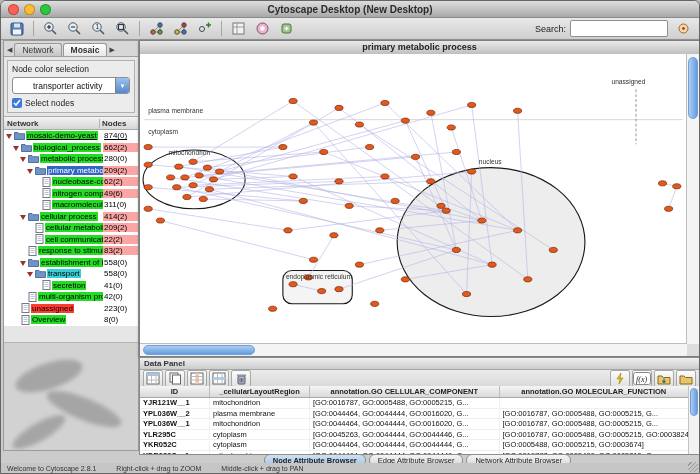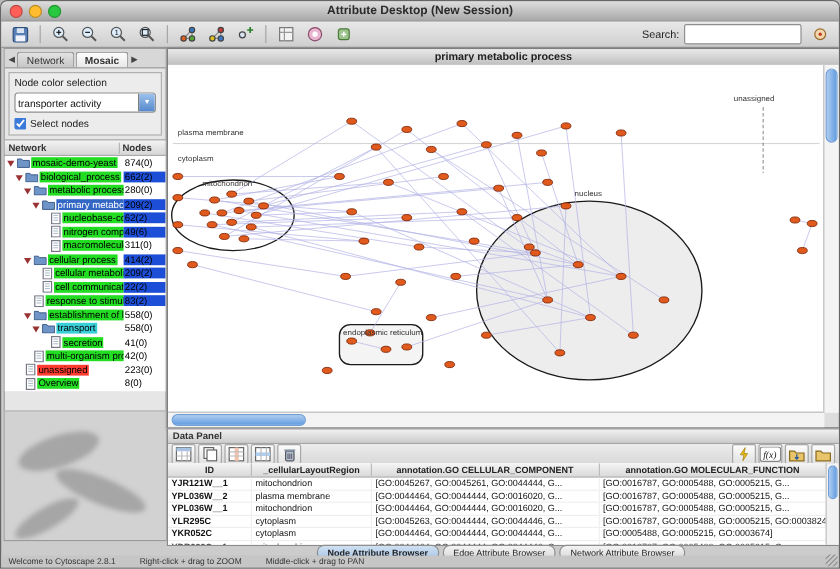--- a/index.html
+++ b/index.html
@@ -39,21 +39,21 @@
   .cp-tabs{height:15px;display:flex;align-items:flex-end;background:#d7d7d7;
     border-bottom:1px solid #9f9f9f;padding:0 2px;gap:1px;}
   .cp-tab{font-size:8.5px;padding:1px 7px 1px;border:1px solid #979797;border-bottom:none;
     border-radius:3px 3px 0 0;background:linear-gradient(#e3e3e3,#c6c6c6);color:#333;}
   .cp-tab.active{background:linear-gradient(#fdfdfd,#e8e8e8);font-weight:bold;}
   .tab-arrow{font-size:7px;color:#444;padding:0 1px 2px;}
   .color-box{margin:3px;border:1px solid #b0b0b0;background:#ececec;padding:3px 4px 4px;}
   .color-label{font-size:8.5px;color:#222;margin-bottom:3px;}
   .combo{display:flex;height:15px;border:1px solid #8f8f8f;border-radius:3px;background:#fff;
     align-items:center;overflow:hidden;}
-  .combo-text{flex:1;font-size:8.5px;padding-left:2px;color:#111;white-space:nowrap;overflow:hidden;}
+  .combo-text{flex:1;font-size:8.5px;padding-left:20px;color:#111;white-space:nowrap;overflow:hidden;}
   .combo-btn{width:13px;height:100%;background:linear-gradient(#9cc2ee,#5588cc);
     display:flex;align-items:center;justify-content:center;color:#fff;font-size:6px;
     border-left:1px solid #7f7f7f;}
   .check-row{display:flex;align-items:center;gap:3px;margin-top:4px;}
   .check-row input{width:10px;height:10px;margin:0;accent-color:#3b7ad9;}
   .check-label{font-size:8.5px;color:#222;}
   .tree-head{display:flex;height:12px;background:linear-gradient(#f3f3f3,#d6d6d6);
     border-top:1px solid #aaa;border-bottom:1px solid #aaa;font-size:8px;font-weight:bold;
     color:#333;align-items:center;}
   .tree-head .c1{flex:1;padding-left:3px;border-right:1px solid #b5b5b5;}
@@ -63,21 +63,21 @@
   .exp{width:7px;height:7px;flex:none;display:inline-block;position:relative;}
   .exp.down::before{content:"";position:absolute;left:0;top:2px;
     border-left:3.5px solid transparent;border-right:3.5px solid transparent;border-top:5px solid #993333;}
   .ic{flex:none;margin:0 1px;display:inline-flex;}
   .tlabel{font-size:8px;padding:0 1px;overflow:hidden;max-width:76px;}
   .tcount{font-size:8px;margin-left:auto;width:34px;flex:none;padding-left:1px;}
   .lab-green{background:#22dd22;color:#000;}
   .lab-red{background:#ff3b30;color:#000;}
   .lab-sel{background:#3166c4;color:#fff;}
   .lab-cyan{background:#38cfd8;color:#000;}
-  .cnt-red{background:#1d4ed8;}
+  .cnt-red{background:#fca5a5;}
   .overview-thumb{position:absolute;left:0;right:0;bottom:0;top:301px;background:#d2d2d2;
     overflow:hidden;border-top:1px solid #b5b5b5;}
   .blob{position:absolute;background:#9b9b9b;border-radius:50%;filter:blur(2px);opacity:.8;}
   
   .netwin{position:absolute;left:138px;top:39px;width:559px;height:315px;
     border:1px solid #7e7e7e;background:#ddd;box-shadow:0 1px 3px rgba(0,0,0,.3);}
   .net-title{height:13px;background:linear-gradient(#e9e9e9,#bfbfbf);
     border-bottom:1px solid #9a9a9a;text-align:center;font-size:9px;font-weight:bold;color:#222;
     line-height:13px;}
   .net-body{position:absolute;left:0;right:12px;top:13px;bottom:12px;background:#fff;overflow:hidden;}
@@ -129,21 +129,21 @@
 </style>
 </head>
 <body>
 
 <div class="win">
 
   <div class="titlebar">
     <span class="tl red"></span>
     <span class="tl yellow"></span>
     <span class="tl green"></span>
-    <span class="title-text">Attribute Desktop (New Session)</span>
+    <span class="title-text">Cytoscape Desktop (New Desktop)</span>
   </div>
 
   <div class="toolbar">
     <span id="tb-icons" style="display:flex;gap:1px;align-items:center;">
         <span class="tbtn">
           <svg width="14" height="14" viewBox="0 0 14 14">
             <rect x="1" y="1" width="12" height="12" rx="1.5" fill="#5a7fb5" stroke="#2e4e7e"></rect>
             <rect x="4" y="1.5" width="6" height="4" fill="#d9e4f2"></rect>
             <rect x="3" y="7.5" width="8" height="5" fill="#f0f4fa"></rect>
           </svg>
@@ -248,21 +248,21 @@
       <div class="check-row">
         <input type="checkbox" id="sel-nodes-cb" checked="" style="">
         <span class="check-label">Select nodes</span>
       </div>
     </div>
     <div class="tree-head">
       <div class="c1">Network</div>
       <div class="c2">Nodes</div>
     </div>
     <div class="tree" id="tree">
-        <div class="trow" style="padding-left: 2px;">
+        <div class="trow" style="padding-left: 2px; text-decoration: underline;">
           <span class="exp down"></span>
           <span class="ic">
             <svg width="11" height="9" viewBox="0 0 11 9">
               <path d="M0.5 1.5h3.5l1 1.2h5.5v5.8H0.5z" fill="#6f95c8" stroke="#3a5a86" stroke-width=".8"></path>
             </svg>
           </span>
           <span class="tlabel lab-green">mosaic-demo-yeast</span>
           <span class="tcount">874(0)</span>
         </div>
         <div class="trow" style="padding-left: 9px;">
@@ -657,21 +657,20 @@
       <div class="dt-headrow" id="dt-head">
           <div>ID</div>
           <div>_cellularLayoutRegion</div>
           <div>annotation.GO CELLULAR_COMPONENT</div>
           <div>annotation.GO MOLECULAR_FUNCTION</div>
         </div>
       <div id="dt-body">
           <div class="dt-row">
             <div>YJR121W__1</div>
             <div>mitochondrion</div>
-            <div>[GO:0045267, GO:0045261, GO:0044444, G...</div>
             <div>[GO:0016787, GO:0005488, GO:0005215, G...</div>
           </div>
           <div class="dt-row">
             <div>YPL036W__2</div>
             <div>plasma membrane</div>
             <div>[GO:0044464, GO:0044444, GO:0016020, G...</div>
             <div>[GO:0016787, GO:0005488, GO:0005215, G...</div>
           </div>
           <div class="dt-row">
             <div>YPL036W__1</div>

